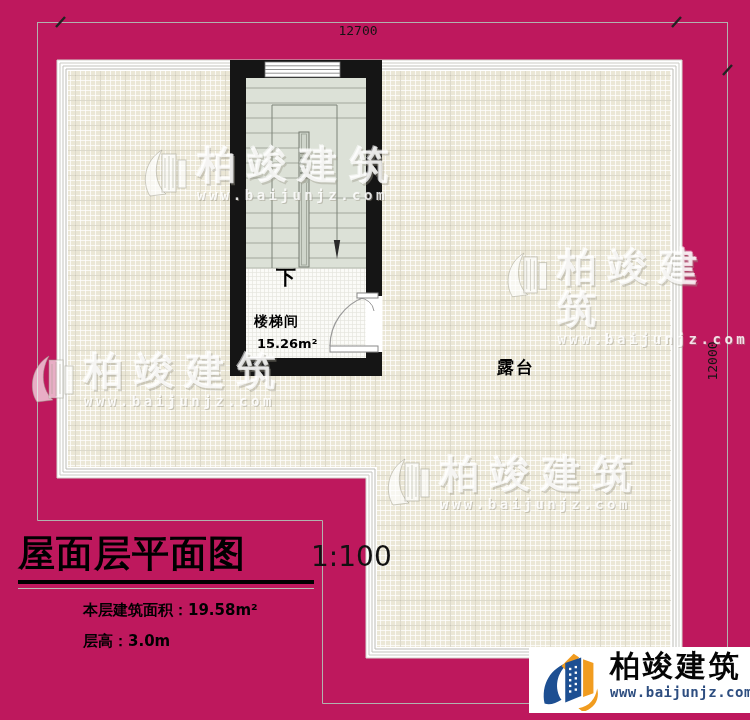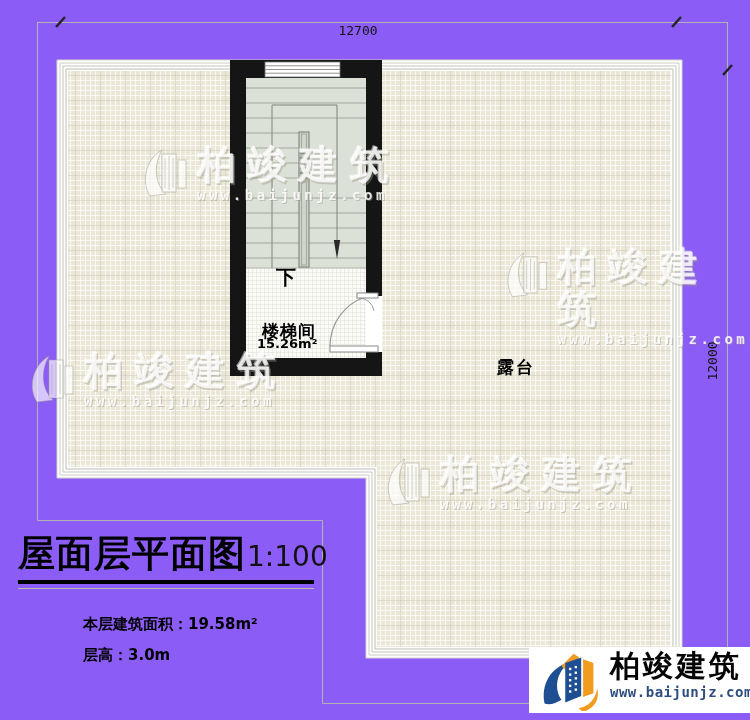--- a/index.html
+++ b/index.html
@@ -1,29 +1,29 @@
 <!DOCTYPE html>
 <html><head>
 <meta charset="utf-8">
 <style>
   html,body{margin:0;padding:0;background:#fff;}
   #stage{
-    position:relative;width:750px;height:720px;background:#8b5cf6;overflow:hidden;
+    position:relative;width:750px;height:720px;background:#be185d;overflow:hidden;
     font-family:"DejaVu Sans",sans-serif;
   }
   #plan-svg{position:absolute;left:0;top:0;}
   .abs{position:absolute;white-space:nowrap;}
   
   .dim-num{font-family:"DejaVu Sans Mono","DejaVu Sans",monospace;font-size:13px;color:#141414;}
   .dim-top{left:358px;top:30px;transform:translate(-50%,-50%);}
   .dim-right{left:712px;top:361px;transform:translate(-50%,-50%) rotate(-90deg);}
   
   .room-label{color:#000;font-weight:700;}
   .down-label{left:276px;top:264px;font-size:20px;}
-  .stairwell-label{left:254px;top:320px;font-size:17px;letter-spacing:1px;padding-left:8px;}
+  .stairwell-label{left:254px;top:313px;font-size:14px;letter-spacing:1px;}
   .stairwell-area{left:257px;top:336px;font-size:13px;font-family:"DejaVu Sans",sans-serif;}
   .terrace-label{left:497px;top:356px;font-size:17px;letter-spacing:2px;}
   
   .wm{position:absolute;display:flex;align-items:flex-start;gap:7px;pointer-events:none;}
   .wm-texts{display:flex;flex-direction:column;}
   .wm-brand{
     font-size:39px;font-weight:900;letter-spacing:12px;line-height:42px;
     color:rgba(255,255,255,0.78);
     text-shadow:1.5px 1.5px 0 rgba(152,149,134,0.40), -1px -1px 0 rgba(255,255,255,0.55);
   }
@@ -31,27 +31,27 @@
     margin-top:1px;font-family:"DejaVu Sans Mono",monospace;font-size:14px;font-weight:700;
     letter-spacing:3.5px;color:rgba(255,255,255,0.85);
     text-shadow:1px 1px 0 rgba(152,149,134,0.45);
   }
   .wm-top{left:140px;top:144px;}
   .wm-left{left:27px;top:350px;}
   .wm-right{left:503px;top:246px;}
   .wm-bottom{left:383px;top:453px;}
   
   .title-block{left:18px;top:533px;width:312px;}
-  .title-row{display:flex;align-items:baseline;}
+  .title-row{display:flex;align-items:baseline;gap:47px;}
   .plan-title{font-size:37px;font-weight:700;color:#000;letter-spacing:1px;line-height:42px;}
-  .plan-scale{font-size:28px;font-weight:400;color:#111;margin-left:1px;font-family:"DejaVu Sans",sans-serif;}
+  .plan-scale{font-size:28px;font-weight:400;color:#111;margin-left:18px;font-family:"DejaVu Sans",sans-serif;}
   .title-bar{height:4px;background:#000;margin-top:5px;width:296px;}
   .title-thinline{height:0;border-top:1px solid #b9b9b2;margin-top:4px;width:296px;}
   .tb-line{margin-left:65px;font-size:15px;font-weight:600;color:#000;}
-  .tb-line1{margin-top:26px;}
+  .tb-line1{margin-top:12px;}
   .tb-line2{margin-top:12px;}
   
   .footer-logo{left:529px;top:647px;display:flex;align-items:flex-start;gap:5px;background:#fff;padding:2px 4px;}
   .logo-texts{display:flex;flex-direction:column;}
   .logo-brand{font-size:30px;font-weight:900;letter-spacing:3px;color:#050505;line-height:34px;}
   .logo-site{font-family:"DejaVu Sans Mono",monospace;font-size:14px;font-weight:700;letter-spacing:0.5px;color:#2e4e80;margin-top:1px;}
 </style>
 </head>
 <body>
 

